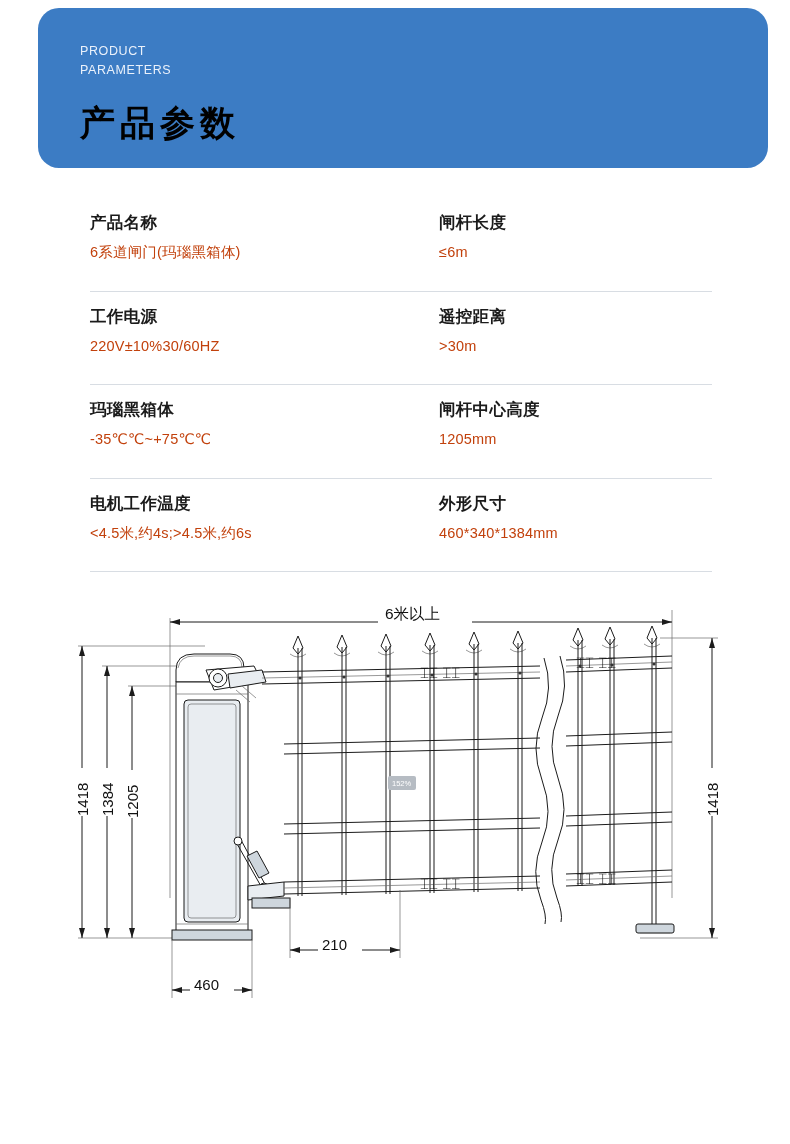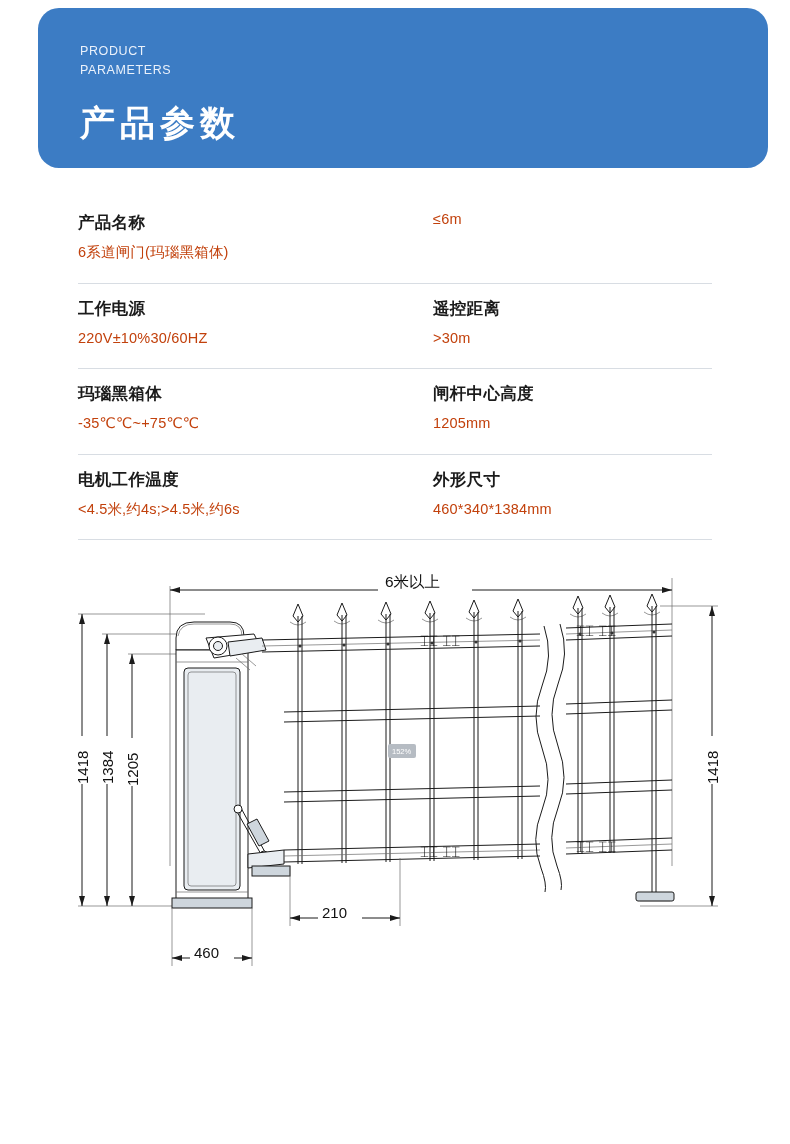--- a/index.html
+++ b/index.html
@@ -32,31 +32,32 @@
     letter-spacing: 0.6px;
     line-height: 1.5;
     font-weight: 400;
     color: #eaf1fb;
   }
   .header .title {
     margin-top: 20px;
     font-size: 35px;
     font-weight: 700;
     letter-spacing: 5px;
-    color: #ffffff;
+    color: #000000;
   }
 
   
   .params {
     margin: 30px 78px 0 78px;
   }
   .param-row {
     display: flex;
     border-bottom: 1px solid #d8dde3;
-    padding: 8px 0 16px 0;
+    padding: 8px 0 24px 0;
+    margin-left: 12px;
   }
   .param-cell {
     width: 50%;
   }
   .param-cell.right { padding-left: 38px; }
   .param-label {
     font-size: 16.5px;
     font-weight: 700;
     color: #1b1b1b;
     line-height: 2.0;
@@ -109,20 +110,21 @@
 </div>
 
 <div class="params">
 
   <div class="param-row">
     <div class="param-cell left">
       <div class="param-label">产品名称</div>
       <div class="param-value">6系道闸门(玛瑙黑箱体)</div>
     </div>
     <div class="param-cell right">
+      <div class="param-label">闸杆长度</div>
       <div class="param-value">≤6m</div>
     </div>
   </div>
 
   <div class="param-row">
     <div class="param-cell left">
       <div class="param-label">工作电源</div>
       <div class="param-value">220V±10%30/60HZ</div>
     </div>
     <div class="param-cell right">

